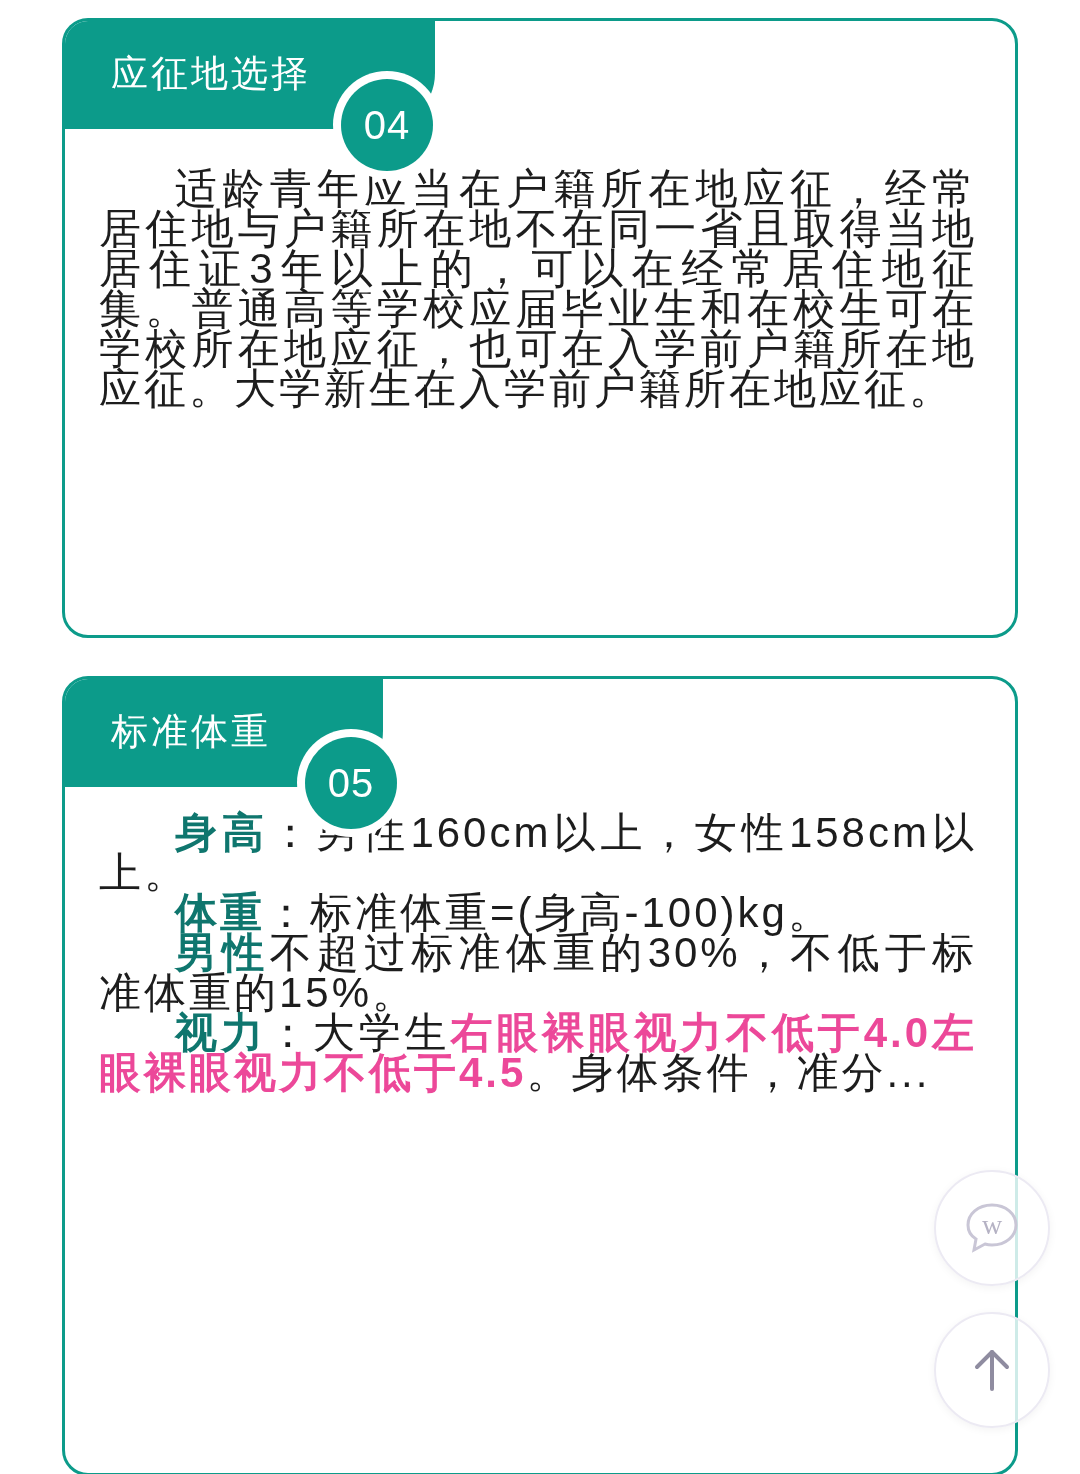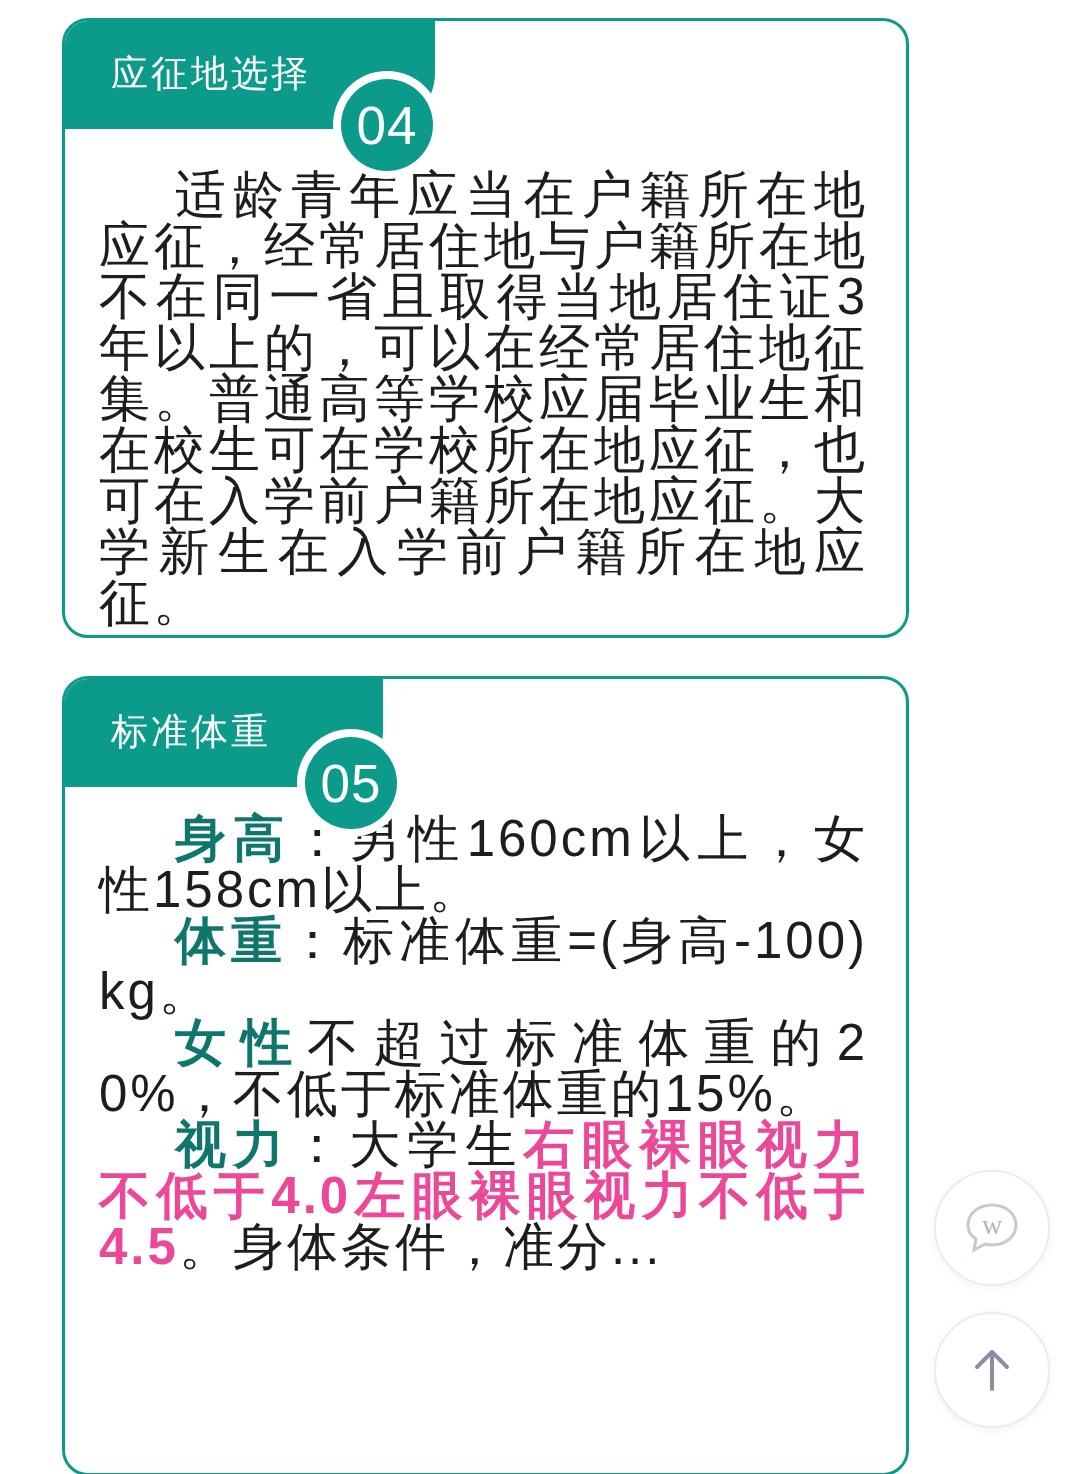--- a/index.html
+++ b/index.html
@@ -19,21 +19,21 @@
     width: 1080px;
     height: 1474px;
     padding: 0;
     box-sizing: border-box;
   }
 
   
   .card {
     position: absolute;
     left: 62px;
-    width: 847px;
+    width: 956px;
     box-sizing: border-box;
     border: 3px solid #0c9b8a;
     border-radius: 26px;
     background: #ffffff;
     overflow: hidden;
   }
   #card-04 { top: 18px; height: 620px; }
   #card-05 { top: 676px; height: 800px; }
 
   .card-header {
@@ -80,30 +80,30 @@
   #card-05 .header-num-wrap { left: 232px; }
   .header-num-circle {
     width: 92px;
     height: 92px;
     border-radius: 50%;
     background: #0c9b8a;
     color: #ffffff;
     display: flex;
     align-items: center;
     justify-content: center;
-    font-size: 53px;
+    font-size: 40px;
     letter-spacing: 1px;
   }
 
   .card-body {
     padding: 40px 38px 0 34px;
   }
   .para {
-    font-size: 51px;
-    line-height: 51px;
+    font-size: 42px;
+    line-height: 40px;
     color: #1d1d1d;
     letter-spacing: 3px;
     text-align: justify;
     text-indent: 76px;
     margin: 0;
     word-break: break-all;
   }
   #card-05 .card-body { padding-top: 26px; }
   #card-05 .para { margin-bottom: 0; }
 
@@ -154,22 +154,22 @@
       <div class="header-num-wrap">
         <div class="header-num-circle">05</div>
       </div>
     </div>
     <div class="card-body">
 
       <p class="para"><span class="kw">身高</span><span>：</span><span>男性160cm以上，女性158cm以上。</span></p>
 
       <p class="para"><span class="kw">体重</span><span>：</span><span>标准体重=(身高-100)kg。</span></p>
 
+      <p class="para"><span class="kw">男性</span><span>不超过标准体重的30%，不低于标准体重的15%。</span></p>
 
-      <p class="para"><span class="kw">女性</span><span>不超过标准体重的20%，不低于标准体重的15%。</span></p>
 
       <p class="para"><span class="kw">视力</span><span>：</span><span>大学生</span><span class="kw-strong">右眼裸眼视力不低于4.0</span><span class="kw-strong">左眼裸眼视力不低于4.5</span><span>。身体条件，准分...</span></p>
 
     </div>
   </section>
 
   <div class="fab" id="fab-chat">
     <svg width="62" height="62" viewBox="0 0 62 62" aria-hidden="true">
       <path d="M31 8 C17 8 7 17 7 28 C7 34 10 39 15 42 L13 53 L24 47 C26 47.6 28.5 48 31 48 C45 48 55 39 55 28 C55 17 45 8 31 8 Z" fill="none" stroke="#c9c6d6" stroke-width="3"></path>
       <text x="31" y="37" font-family="'Liberation Serif', serif" font-size="28" fill="#b5b2c4" text-anchor="middle">w</text>

